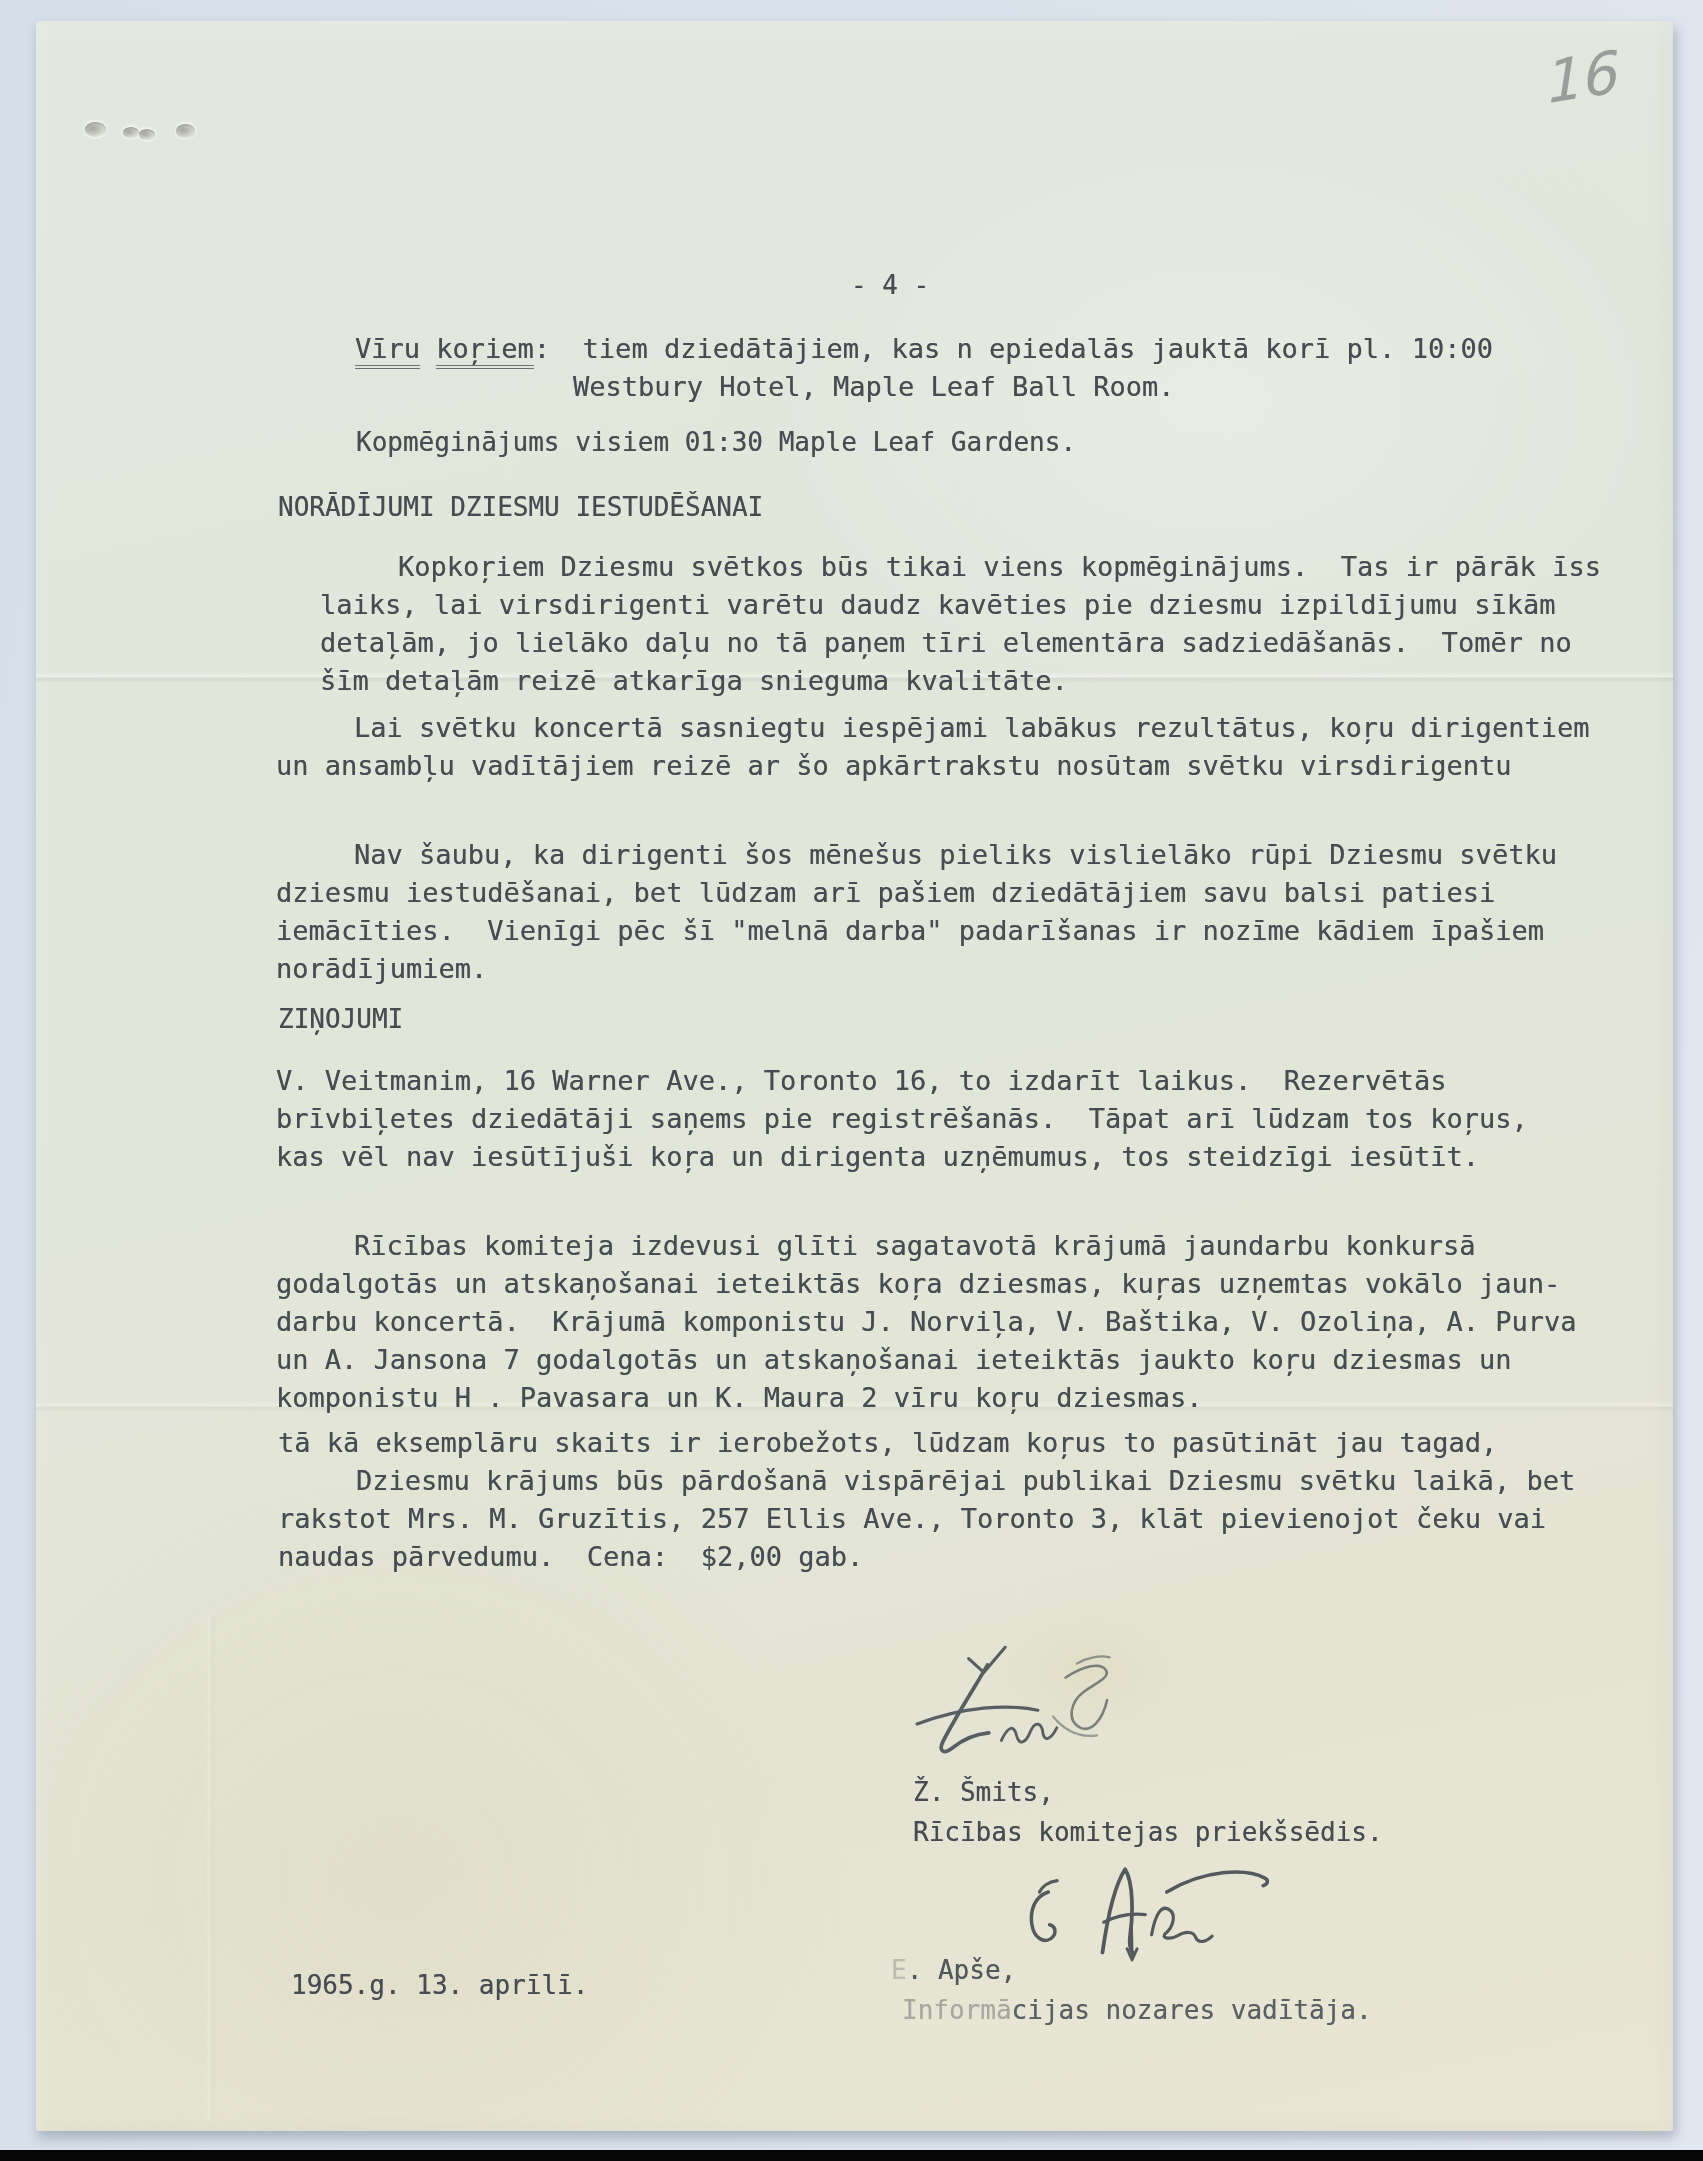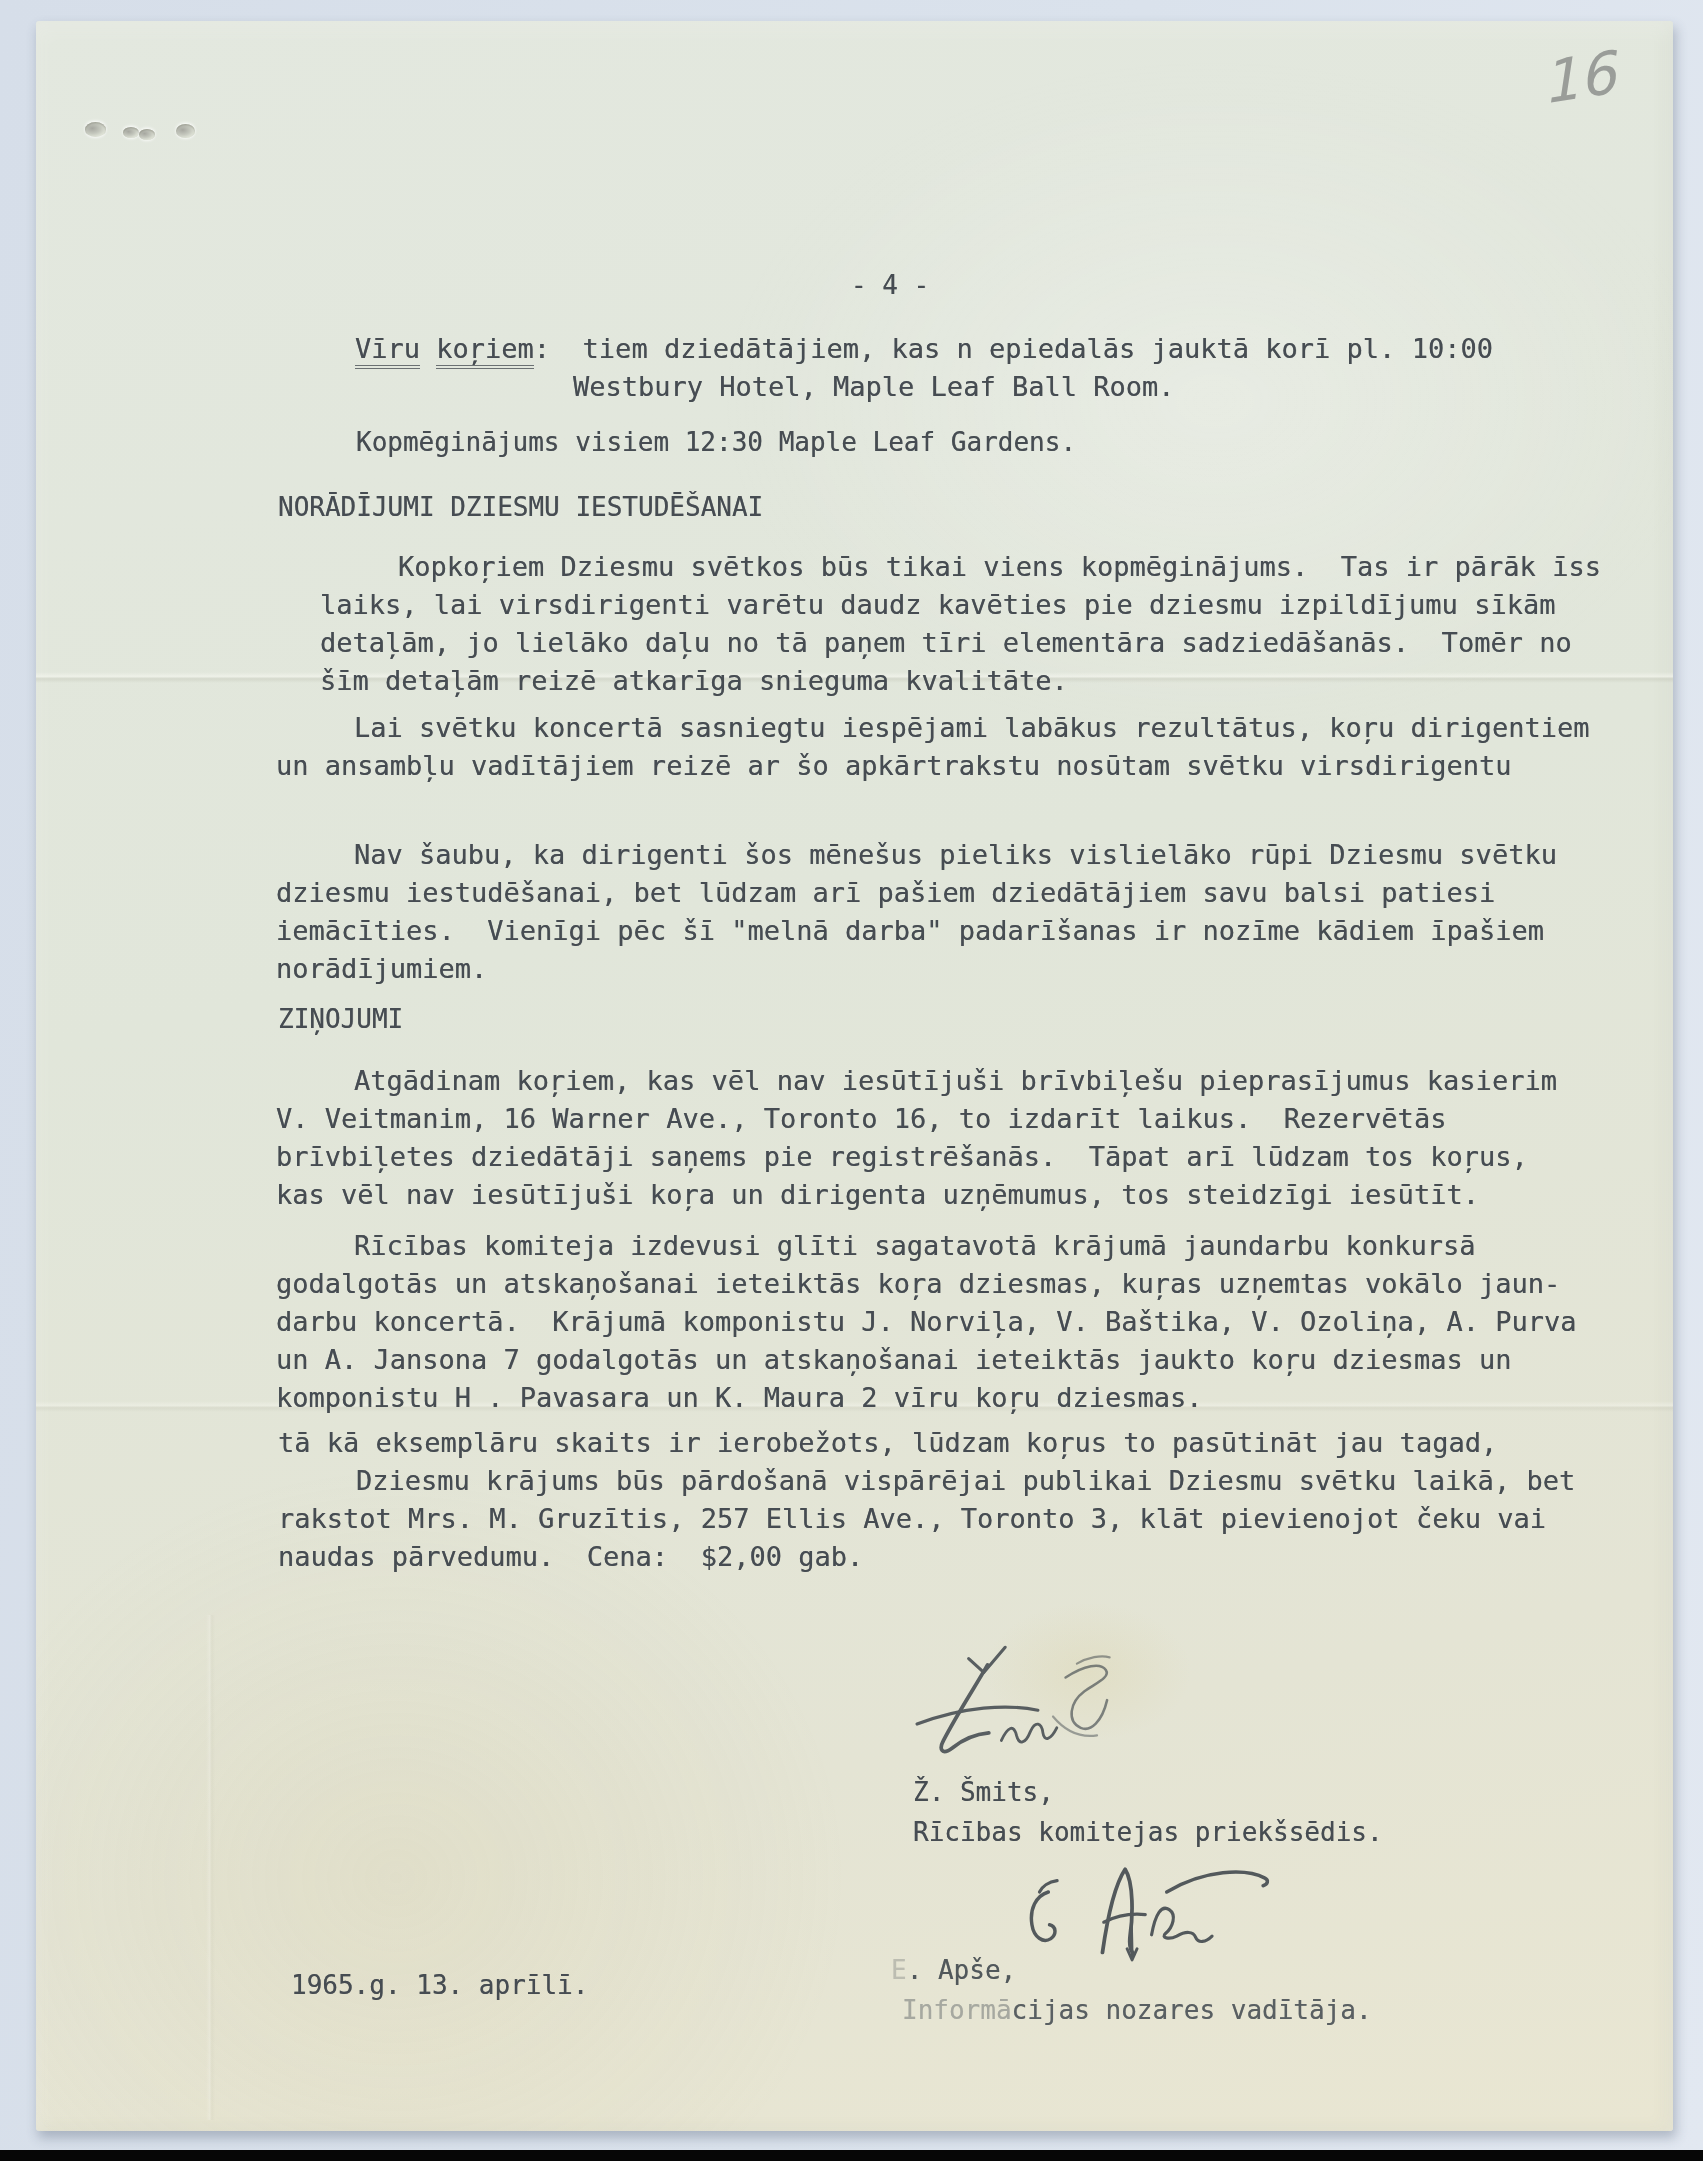--- a/index.html
+++ b/index.html
@@ -74,21 +74,21 @@
 
 <div class="pencil">16</div>
 
 <div class="tl" style="left:851px;top:266px;">- 4 -</div>
 
 <div class="para" style="left:355px;top:330px;">
   <div class="ln"><span class="u">Vīru</span><span> </span><span class="u">koŗiem</span><span>:  tiem dziedātājiem, kas n epiedalās jauktā korī pl. 10:00</span></div>
   <div class="ln" style="padding-left:218px;">Westbury Hotel, Maple Leaf Ball Room.</div>
 </div>
 
-<div class="tl" style="left:356px;top:423px;">Kopmēginājums visiem 12:30 Maple Leaf Gardens.</div>
+<div class="tl" style="left:356px;top:423px;">Kopmēginājums visiem 01:30 Maple Leaf Gardens.</div>
 
 <div class="tl" style="left:278px;top:488px;">NORĀDĪJUMI DZIESMU IESTUDĒŠANAI</div>
 
 <div class="para" style="left:276px;top:548px;margin-left:44px;">
   <div class="ln ind">Kopkoŗiem Dziesmu svētkos būs tikai viens kopmēginājums.  Tas ir pārāk īss</div>
   <div class="ln">laiks, lai virsdirigenti varētu daudz kavēties pie dziesmu izpildījumu sīkām</div>
   <div class="ln">detaļām, jo lielāko daļu no tā paņem tīri elementāra sadziedāšanās.  Tomēr no</div>
   <div class="ln">šīm detaļām reizē atkarīga snieguma kvalitāte.</div>
 </div>
 
@@ -100,21 +100,20 @@
 <div class="para" style="left:276px;top:836px;">
   <div class="ln ind">Nav šaubu, ka dirigenti šos mēnešus pieliks vislielāko rūpi Dziesmu svētku</div>
   <div class="ln">dziesmu iestudēšanai, bet lūdzam arī pašiem dziedātājiem savu balsi patiesi</div>
   <div class="ln">iemācīties.  Vienīgi pēc šī "melnā darba" padarīšanas ir nozīme kādiem īpašiem</div>
   <div class="ln">norādījumiem.</div>
 </div>
 
 <div class="tl" style="left:278px;top:1000px;">ZIŅOJUMI</div>
 
 <div class="para" style="left:276px;top:1062px;">
-  <div class="ln ind">Atgādinam koŗiem, kas vēl nav iesūtījuši brīvbiļešu pieprasījumus kasierim</div>
   <div class="ln">V. Veitmanim, 16 Warner Ave., Toronto 16, to izdarīt laikus.  Rezervētās</div>
   <div class="ln">brīvbiļetes dziedātāji saņems pie registrēšanās.  Tāpat arī lūdzam tos koŗus,</div>
   <div class="ln">kas vēl nav iesūtījuši koŗa un dirigenta uzņēmumus, tos steidzīgi iesūtīt.</div>
 </div>
 
 <div class="para" style="left:276px;top:1227px;">
   <div class="ln ind">Rīcības komiteja izdevusi glīti sagatavotā krājumā jaundarbu konkursā</div>
   <div class="ln">godalgotās un atskaņošanai ieteiktās koŗa dziesmas, kuŗas uzņemtas vokālo jaun-</div>
   <div class="ln">darbu koncertā.  Krājumā komponistu J. Norviļa, V. Baštika, V. Ozoliņa, A. Purva</div>
   <div class="ln">un A. Jansona 7 godalgotās un atskaņošanai ieteiktās jaukto koŗu dziesmas un</div>

